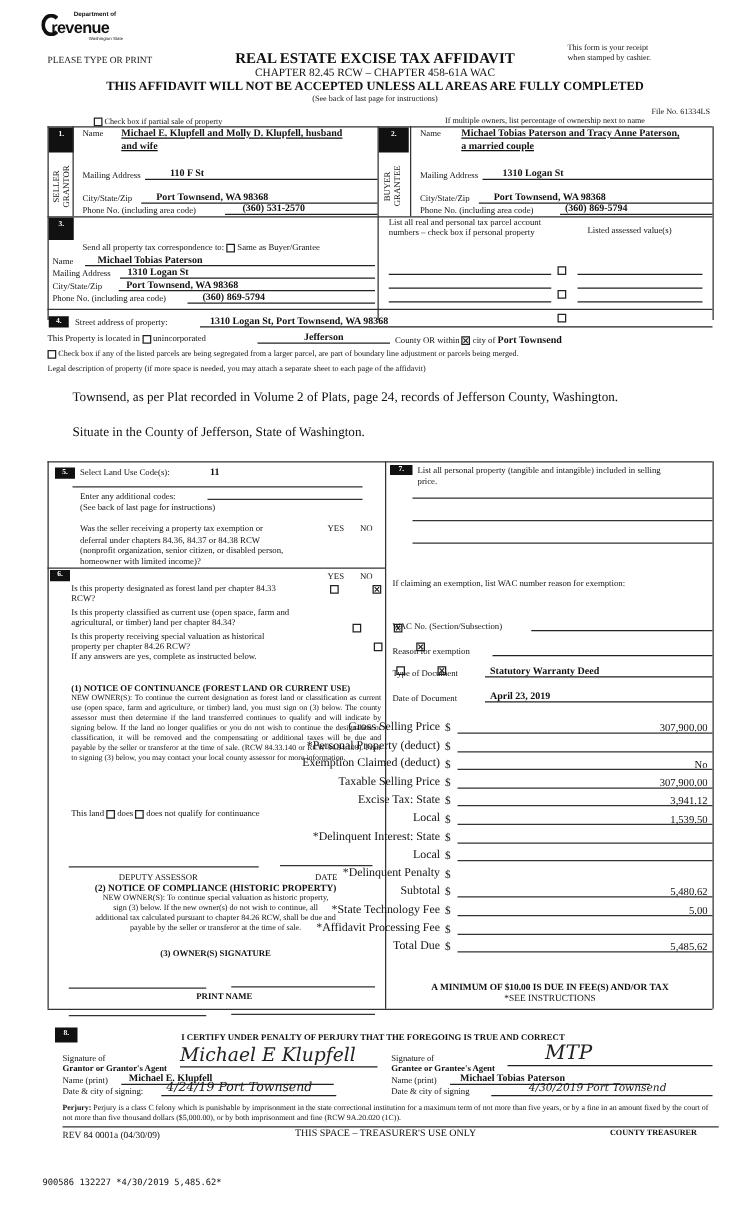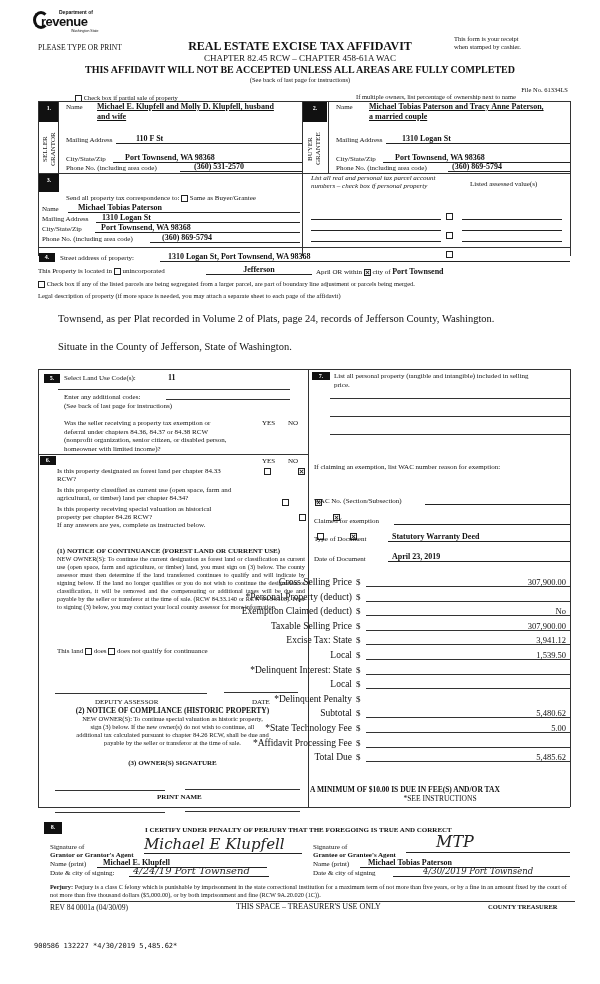--- a/index.html
+++ b/index.html
@@ -102,21 +102,21 @@
 <div class="abs" style="left:42px;top:205px;font-size:7px;">Name</div>
 <div class="abs val u" style="left:68px;top:203px;width:232px;padding-left:10px;">Michael Tobias Paterson</div>
 <div class="abs" style="left:42px;top:215px;font-size:7px;">Mailing Address</div>
 <div class="abs val u" style="left:96px;top:213px;width:204px;padding-left:6px;">1310 Logan St</div>
 <div class="abs" style="left:42px;top:225px;font-size:7px;">City/State/Zip</div>
 <div class="abs val u" style="left:95px;top:223px;width:205px;padding-left:6px;">Port Townsend, WA 98368</div>
 <div class="abs" style="left:42px;top:235px;font-size:7px;">Phone No. (including area code)</div>
 <div class="abs val u" style="left:150px;top:233px;width:150px;padding-left:12px;">(360) 869-5794</div>
 
 
-<div class="abs" style="left:311px;top:174px;font-size:7px;line-height:8px;font-style:italic;">
+<div class="abs" style="left:311px;top:174px;font-size:7px;line-height:8px;">
   <div>List all real and personal tax parcel account</div>
   <div>numbers – check box if personal property</div>
 </div>
 <div class="abs" style="left:470px;top:180px;font-size:7px;">Listed assessed value(s)</div>
 <div id="parcel-rows">
     <div><div class="abs val u" style="left:311px;top:210px;width:130px;text-align:center;height:10px;"></div><span class="abs cb" style="left:446px;top:212px;"></span><div class="abs val u" style="left:462px;top:210px;width:100px;text-align:center;height:10px;font-size:7.5px;"></div></div>
     <div><div class="abs val u" style="left:311px;top:221px;width:130px;text-align:center;height:10px;"></div><span class="abs cb" style="left:446px;top:223px;"></span><div class="abs val u" style="left:462px;top:221px;width:100px;text-align:center;height:10px;font-size:7.5px;"></div></div>
     <div><div class="abs val u" style="left:311px;top:232px;width:130px;text-align:center;height:10px;"></div><span class="abs cb" style="left:446px;top:234px;"></span><div class="abs val u" style="left:462px;top:232px;width:100px;text-align:center;height:10px;font-size:7.5px;"></div></div>
   </div>
 
@@ -126,21 +126,21 @@
 <div class="abs num" style="left:39px;top:253px;width:16px;height:9px;line-height:9px;">4.</div>
 <div class="abs" style="left:60px;top:254px;font-size:7px;">Street address of property:</div>
 <div class="abs val u" style="left:160px;top:252px;width:410px;padding-left:8px;">1310 Logan St, Port Townsend, WA  98368</div>
 <div class="abs" style="left:38px;top:267px;font-size:7px;width:540px;">
   <span>This Property is located in</span>
   <span class="cb"></span>
   <span>unincorporated</span>
 </div>
 <div class="abs val u" style="left:206px;top:265px;width:106px;text-align:center;">Jefferson</div>
 <div class="abs" style="left:316px;top:267px;font-size:7px;white-space:nowrap;">
-  <span>April OR</span>
+  <span>County OR</span>
   <span>within</span>
   <span class="cb x"></span>
   <span>city of</span>
   <b style="font-size:8px;">Port Townsend</b>
 </div>
 <div class="abs" style="left:38px;top:280px;font-size:6.5px;white-space:nowrap;">
   <span class="cb"></span>
   <span>Check box if any of the listed parcels are being segregated from a larger parcel, are part of boundary line adjustment or parcels being merged.</span>
 </div>
 <div class="abs" style="left:38px;top:292px;font-size:6.5px;">Legal description of property (if more space is needed, you may attach a separate sheet to each page of the affidavit)</div>
@@ -231,21 +231,21 @@
 <div class="abs" style="left:334px;top:372px;font-size:7px;line-height:9px;">
   <div>List all personal property (tangible and intangible) included in selling</div>
   <div>price.</div>
 </div>
 <div class="line" style="left:330px;top:398px;width:240px;"></div>
 <div class="line" style="left:330px;top:416px;width:240px;"></div>
 <div class="line" style="left:330px;top:434px;width:240px;"></div>
 <div class="abs" style="left:314px;top:463px;font-size:7px;">If claiming an exemption, list WAC number reason for exemption:</div>
 <div class="abs" style="left:314px;top:497px;font-size:7px;">WAC No. (Section/Subsection)</div>
 <div class="abs u" style="left:425px;top:495px;width:145px;height:10px;"></div>
-<div class="abs" style="left:314px;top:517px;font-size:7px;">Claimed for exemption</div>
+<div class="abs" style="left:314px;top:517px;font-size:7px;">Reason for exemption</div>
 <div class="abs u" style="left:394px;top:515px;width:176px;height:10px;"></div>
 <div class="abs" style="left:314px;top:535px;font-size:7px;">Type of Document</div>
 <div class="abs val u" style="left:388px;top:532px;width:182px;padding-left:4px;">Statutory Warranty Deed</div>
 <div class="abs" style="left:314px;top:555px;font-size:7px;">Date of Document</div>
 <div class="abs val u" style="left:388px;top:552px;width:182px;padding-left:4px;">April 23, 2019</div>
 
 
 <div id="fee-rows">
     <div>
       <div class="fee-label" style="top:577px;">Gross Selling Price</div>
@@ -305,21 +305,21 @@
       <div class="fee-label" style="top:737.6px;">*Affidavit Processing Fee</div>
       <div class="fee-dollar" style="top:737.6px;">$</div>
       <div class="fee-line" style="top:737.6px;"></div>
     </div>
     <div>
       <div class="fee-label" style="top:752.2px;">Total Due</div>
       <div class="fee-dollar" style="top:752.2px;">$</div>
       <div class="fee-line" style="top:752.2px;">5,485.62</div>
     </div>
   </div>
-<div class="abs b" style="left:310px;top:785px;width:260px;font-size:7.5px;">A MINIMUM OF $10.00 IS DUE IN FEE(S) AND/OR TAX</div>
+<div class="abs b" style="left:310px;top:785px;width:260px;text-align:center;font-size:7.5px;">A MINIMUM OF $10.00 IS DUE IN FEE(S) AND/OR TAX</div>
 <div class="abs" style="left:310px;top:794px;width:260px;text-align:center;font-size:7.5px;">*SEE INSTRUCTIONS</div>
 
 <div class="line" style="left:38px;top:807px;width:532px;"></div>
 
 
 <div class="abs num" style="left:44px;top:822px;width:18px;height:12px;line-height:10px;">8.</div>
 <div class="abs b" style="left:145px;top:826px;font-size:7px;">I CERTIFY UNDER PENALTY OF PERJURY THAT THE FOREGOING IS TRUE AND CORRECT</div>
 <div class="abs" style="left:50px;top:843px;font-size:7px;line-height:8px;">
   <div>Signature of</div>
   <div class="b">Grantor or Grantor's Agent</div>

